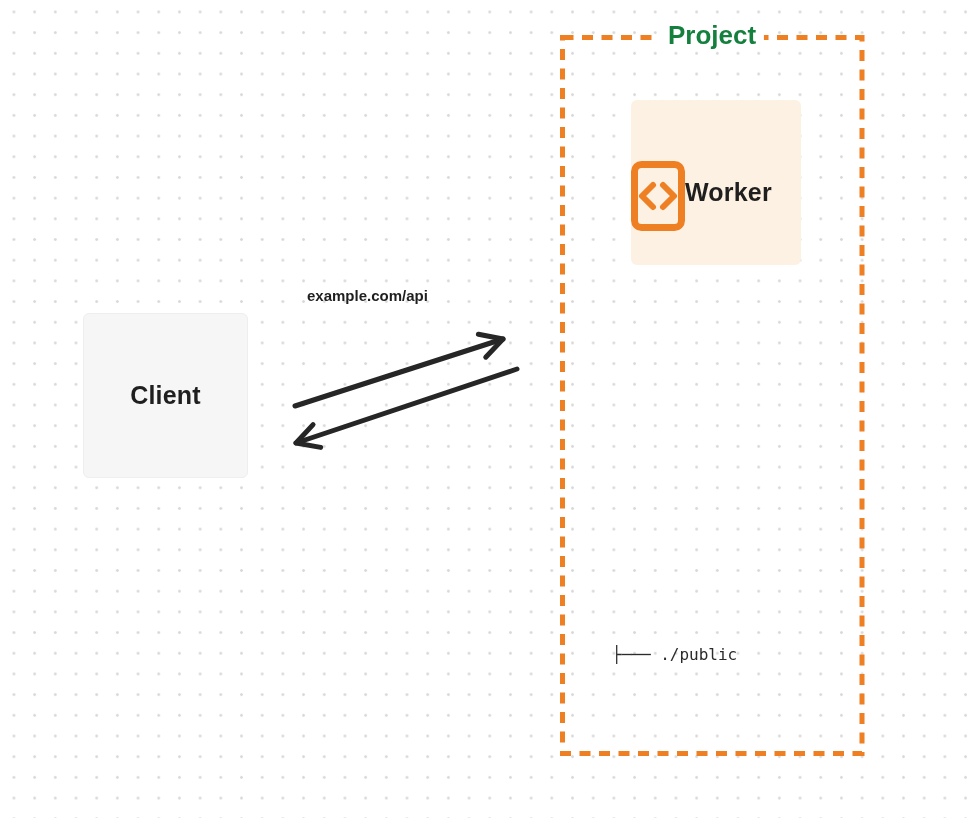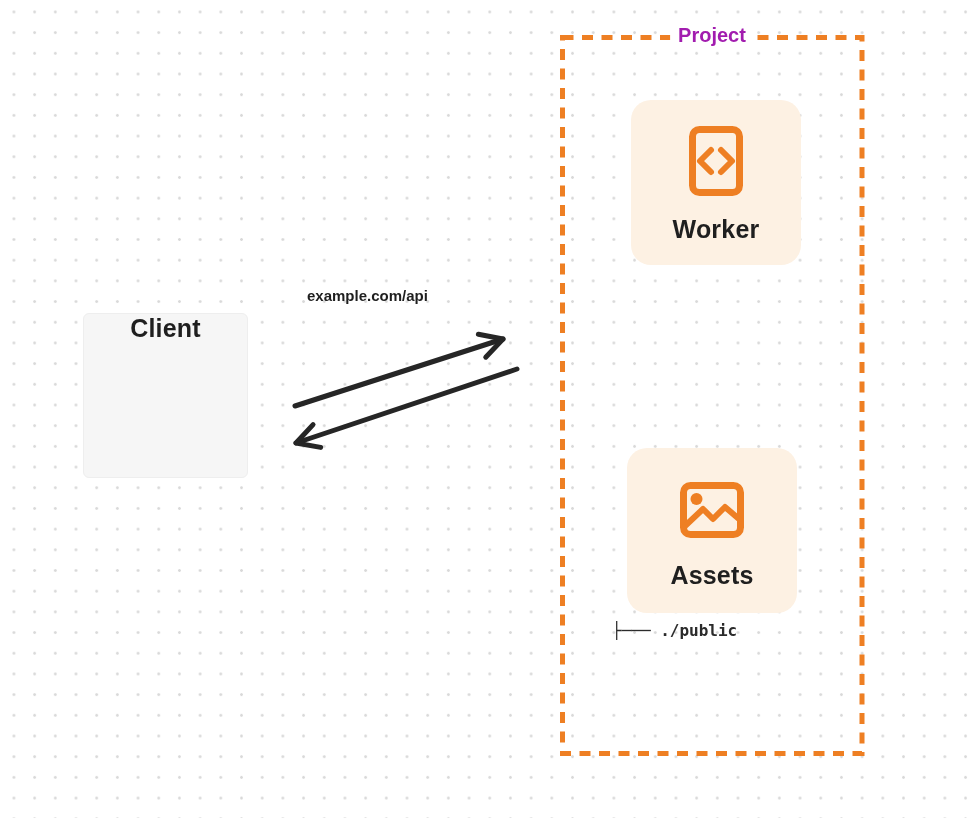--- a/index.html
+++ b/index.html
@@ -21,64 +21,64 @@
     left: 0; top: 0;
     width: 980px; height: 818px;
     pointer-events: none;
   }
   .client-box {
     left: 83px; top: 313px;
     width: 165px; height: 165px;
     background: #f6f6f6;
     border: 1px solid #eeeeee;
     border-radius: 6px;
-    display: flex; justify-content: center;
+    display: flex; align-items: center; justify-content: center;
     box-sizing: border-box;
   }
   .node-label {
     font-size: 25px;
     font-weight: 700;
     color: #1f1f1f;
     letter-spacing: 0.2px;
   }
   .request-label {
     left: 307px; top: 287px;
     font-size: 15px;
     font-weight: 700;
     color: #1f1f1f;
   }
   .project-label {
     left: 712px; top: 20px;
     transform: translateX(-50%);
-    font-size: 20px;
+    font-size: 26px;
     font-weight: 700;
-    color: #a21caf;
+    color: #15803d;
     background: #ffffff;
     padding: 0 8px;
     line-height: 30px;
     white-space: nowrap;
   }
   .card {
     background: #fdf1e3;
-    border-radius: 20px;
-    display: flex; flex-direction: column; align-items: center;
+    border-radius: 6px;
+    display: flex; flex-direction: row; align-items: center;
     box-sizing: border-box;
   }
   .worker-card { left: 631px; top: 100px; width: 170px; height: 165px; }
   .assets-card { left: 627px; top: 448px; width: 170px; height: 165px; }
   .worker-card .icon { margin-top: 26px; }
   .assets-card .icon { margin-top: 34px; }
   .worker-card .node-label { margin-top: 19px; }
   .assets-card .node-label { margin-top: 23px; }
   .icon { line-height: 0; }
   .tree {
-    left: 612px; top: 620px;
+    left: 612px; top: 644px;
     font-family: "DejaVu Sans Mono", monospace;
     font-size: 16px;
-    font-weight: 700;
+    font-weight: 400;
     line-height: 21px;
     color: #2b2b2b;
   }
   .tree-line { white-space: pre; }
 </style>
 </head>
 <body>
 
 <div class="canvas">
 
@@ -108,28 +108,18 @@
     <span class="icon">
       <svg width="54" height="70" viewBox="0 0 54 70" aria-hidden="true">
         <rect x="3.5" y="3.5" width="47" height="63" rx="7" fill="none" stroke="#ee7f23" stroke-width="7"></rect>
         <polyline points="22,24 11,35 22,46" fill="none" stroke="#ee7f23" stroke-width="6" stroke-linecap="round" stroke-linejoin="round"></polyline>
         <polyline points="32,24 43,35 32,46" fill="none" stroke="#ee7f23" stroke-width="6" stroke-linecap="round" stroke-linejoin="round"></polyline>
       </svg>
     </span>
     <div class="node-label">Worker</div>
   </div>
 
-  <div class="abs card assets-card">
-    <span class="icon">
-      <svg width="64" height="56" viewBox="0 0 64 56" aria-hidden="true">
-        <rect x="3.5" y="3.5" width="57" height="49" rx="7" fill="none" stroke="#ee7f23" stroke-width="7"></rect>
-        <circle cx="16.5" cy="17" r="6" fill="#ee7f23"></circle>
-        <polyline points="5,44 23,27 33,37 45,25 59,37" fill="none" stroke="#ee7f23" stroke-width="6" stroke-linecap="round" stroke-linejoin="round"></polyline>
-      </svg>
-    </span>
-    <div class="node-label">Assets</div>
-  </div>
 
   <div class="abs tree">
     <div class="tree-line">├─── ./public</div>
   </div>
 
 </div>
 
 </body></html>

